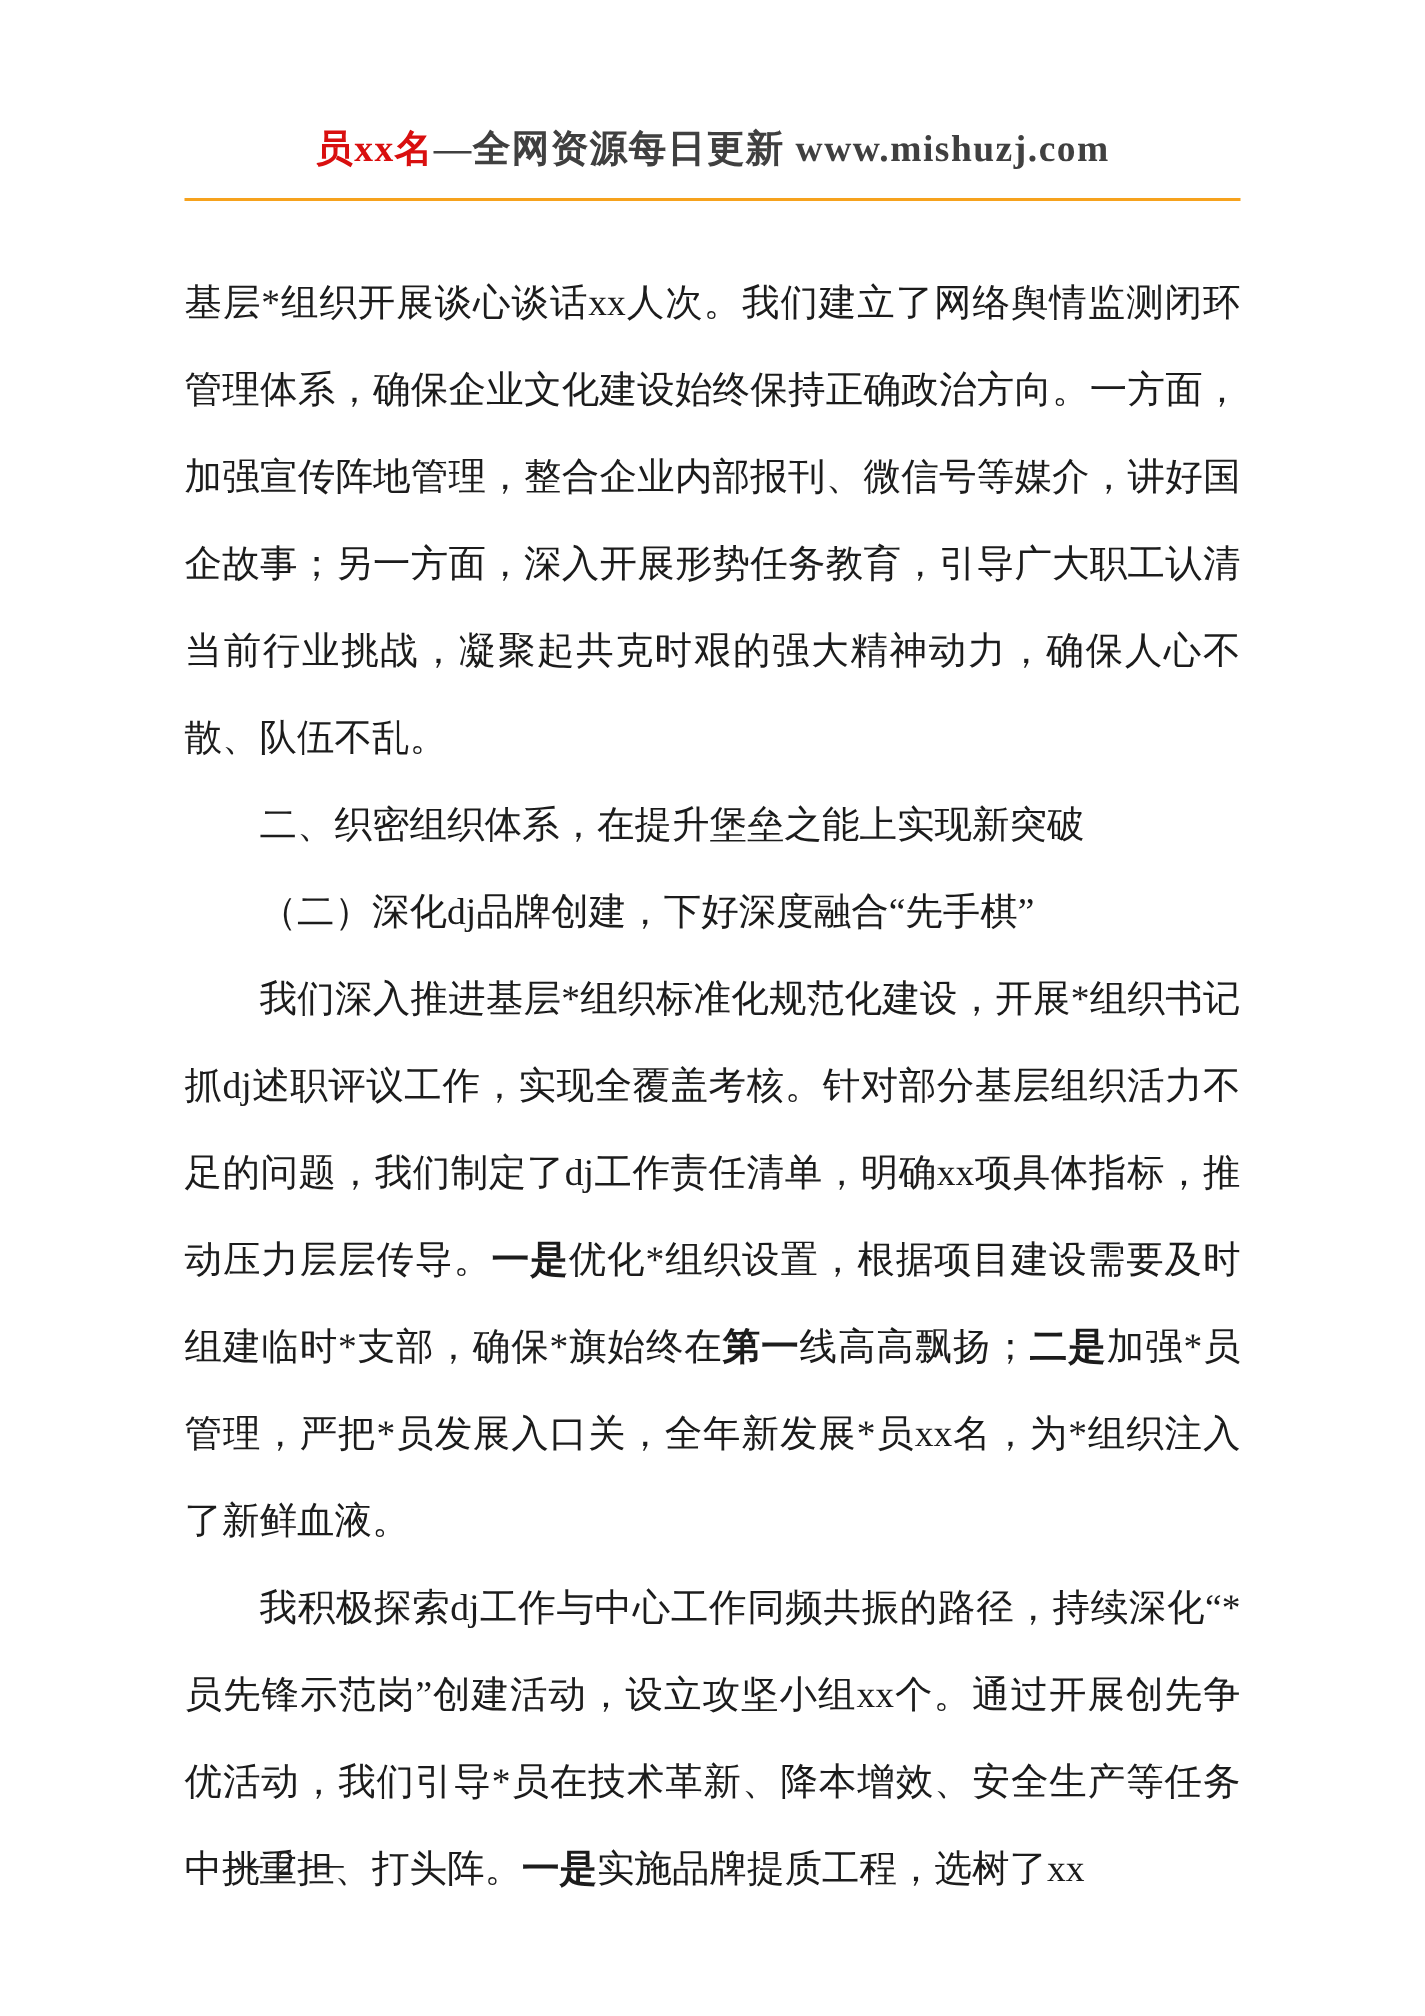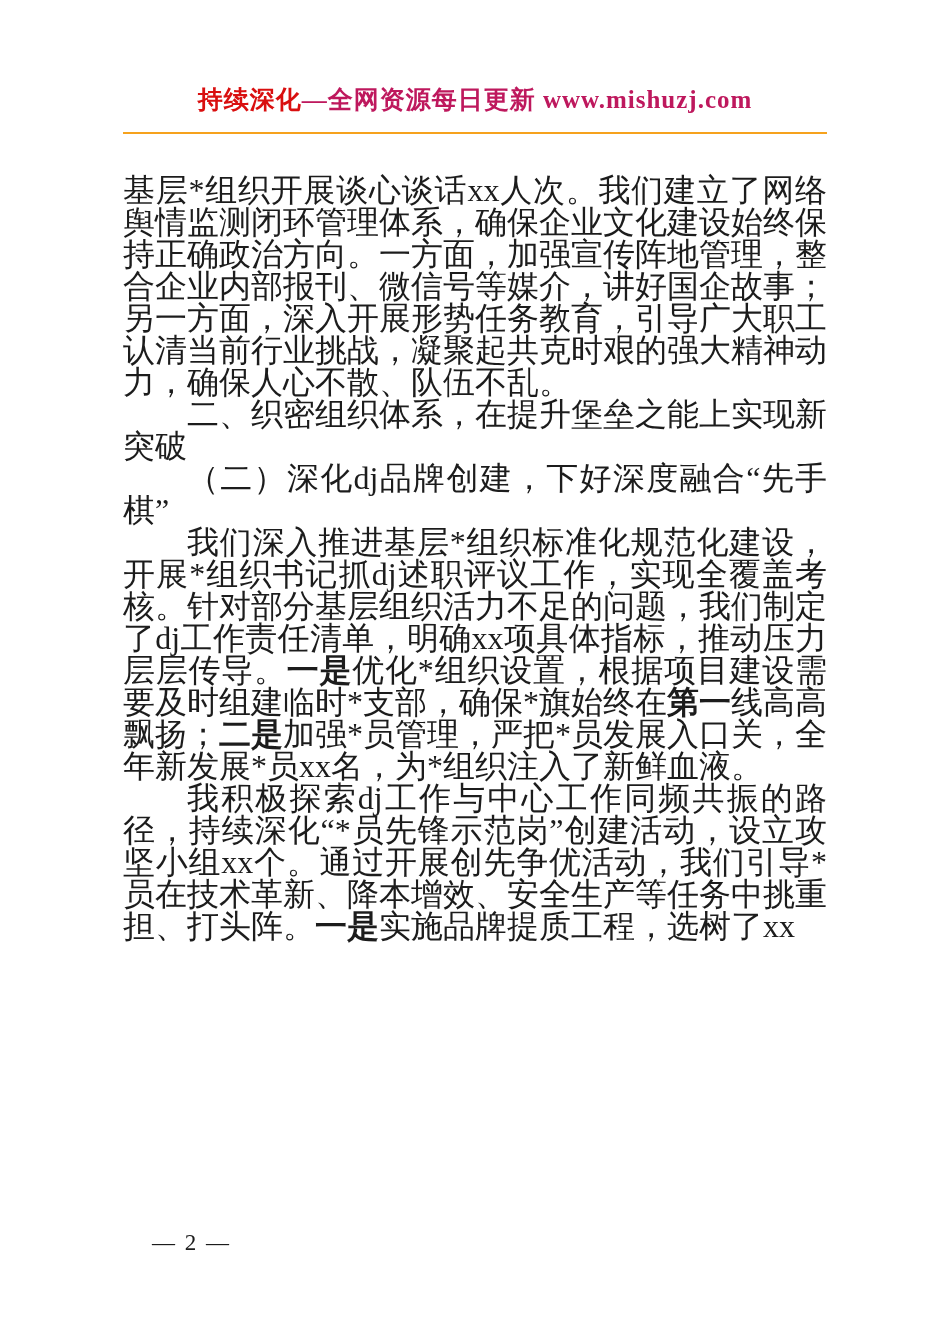--- a/index.html
+++ b/index.html
@@ -20,30 +20,30 @@
     }
     .header {
       text-align: center;
       font-size: 25px;
       font-weight: bold;
       letter-spacing: 1px;
       line-height: 32px;
       white-space: nowrap;
     }
     .red  { color: #d90f0f; }
-    .blue { color: #be185d; }
+    .blue { color: #404040; }
     .rule {
       height: 2px;
       background: #f6a21d;
       margin-top: 16px;
     }
     .doc {
       margin-top: 40px;
-      font-size: 32px;
-      line-height: 32px;
+      font-size: 25px;
+      line-height: 58px;
       text-align: justify;
     }
     .doc p {
       margin: 0;
       text-indent: 2em;
     }
     .doc p.noindent {
       text-indent: 0;
     }
     .b { font-weight: bold; }
@@ -54,21 +54,21 @@
       font-size: 23px;
       letter-spacing: 2px;
       color: #1c1c1c;
     }
   </style>
 </head>
 <body>
 
 <div class="page">
 
-  <div class="header"><span class="red">持续深化</span><span class="blue">—全网资源每日更新 </span><span class="blue">www.mishuzj.com</span></div>
+  <div class="header"><span class="red">员xx名</span><span class="blue">—全网资源每日更新 </span><span class="blue">www.mishuzj.com</span></div>
 
   <div class="rule"></div>
 
   <div class="doc">
 
     <p class="noindent"><span>基层*组织开展谈心谈话xx人次。我们建立了网络舆情监测闭环管理体系，确保企业文化建设始终保持正确政治方向。一方面，加强宣传阵地管理，整合企业内部报刊、微信号等媒介，讲好国企故事；另一方面，深入开展形势任务教育，引导广大职工认清当前行业挑战，凝聚起共克时艰的强大精神动力，确保人心不散、队伍不乱。</span></p>
 
     <p><span>二、织密组织体系，在提升堡垒之能上实现新突破</span></p>
 
 

